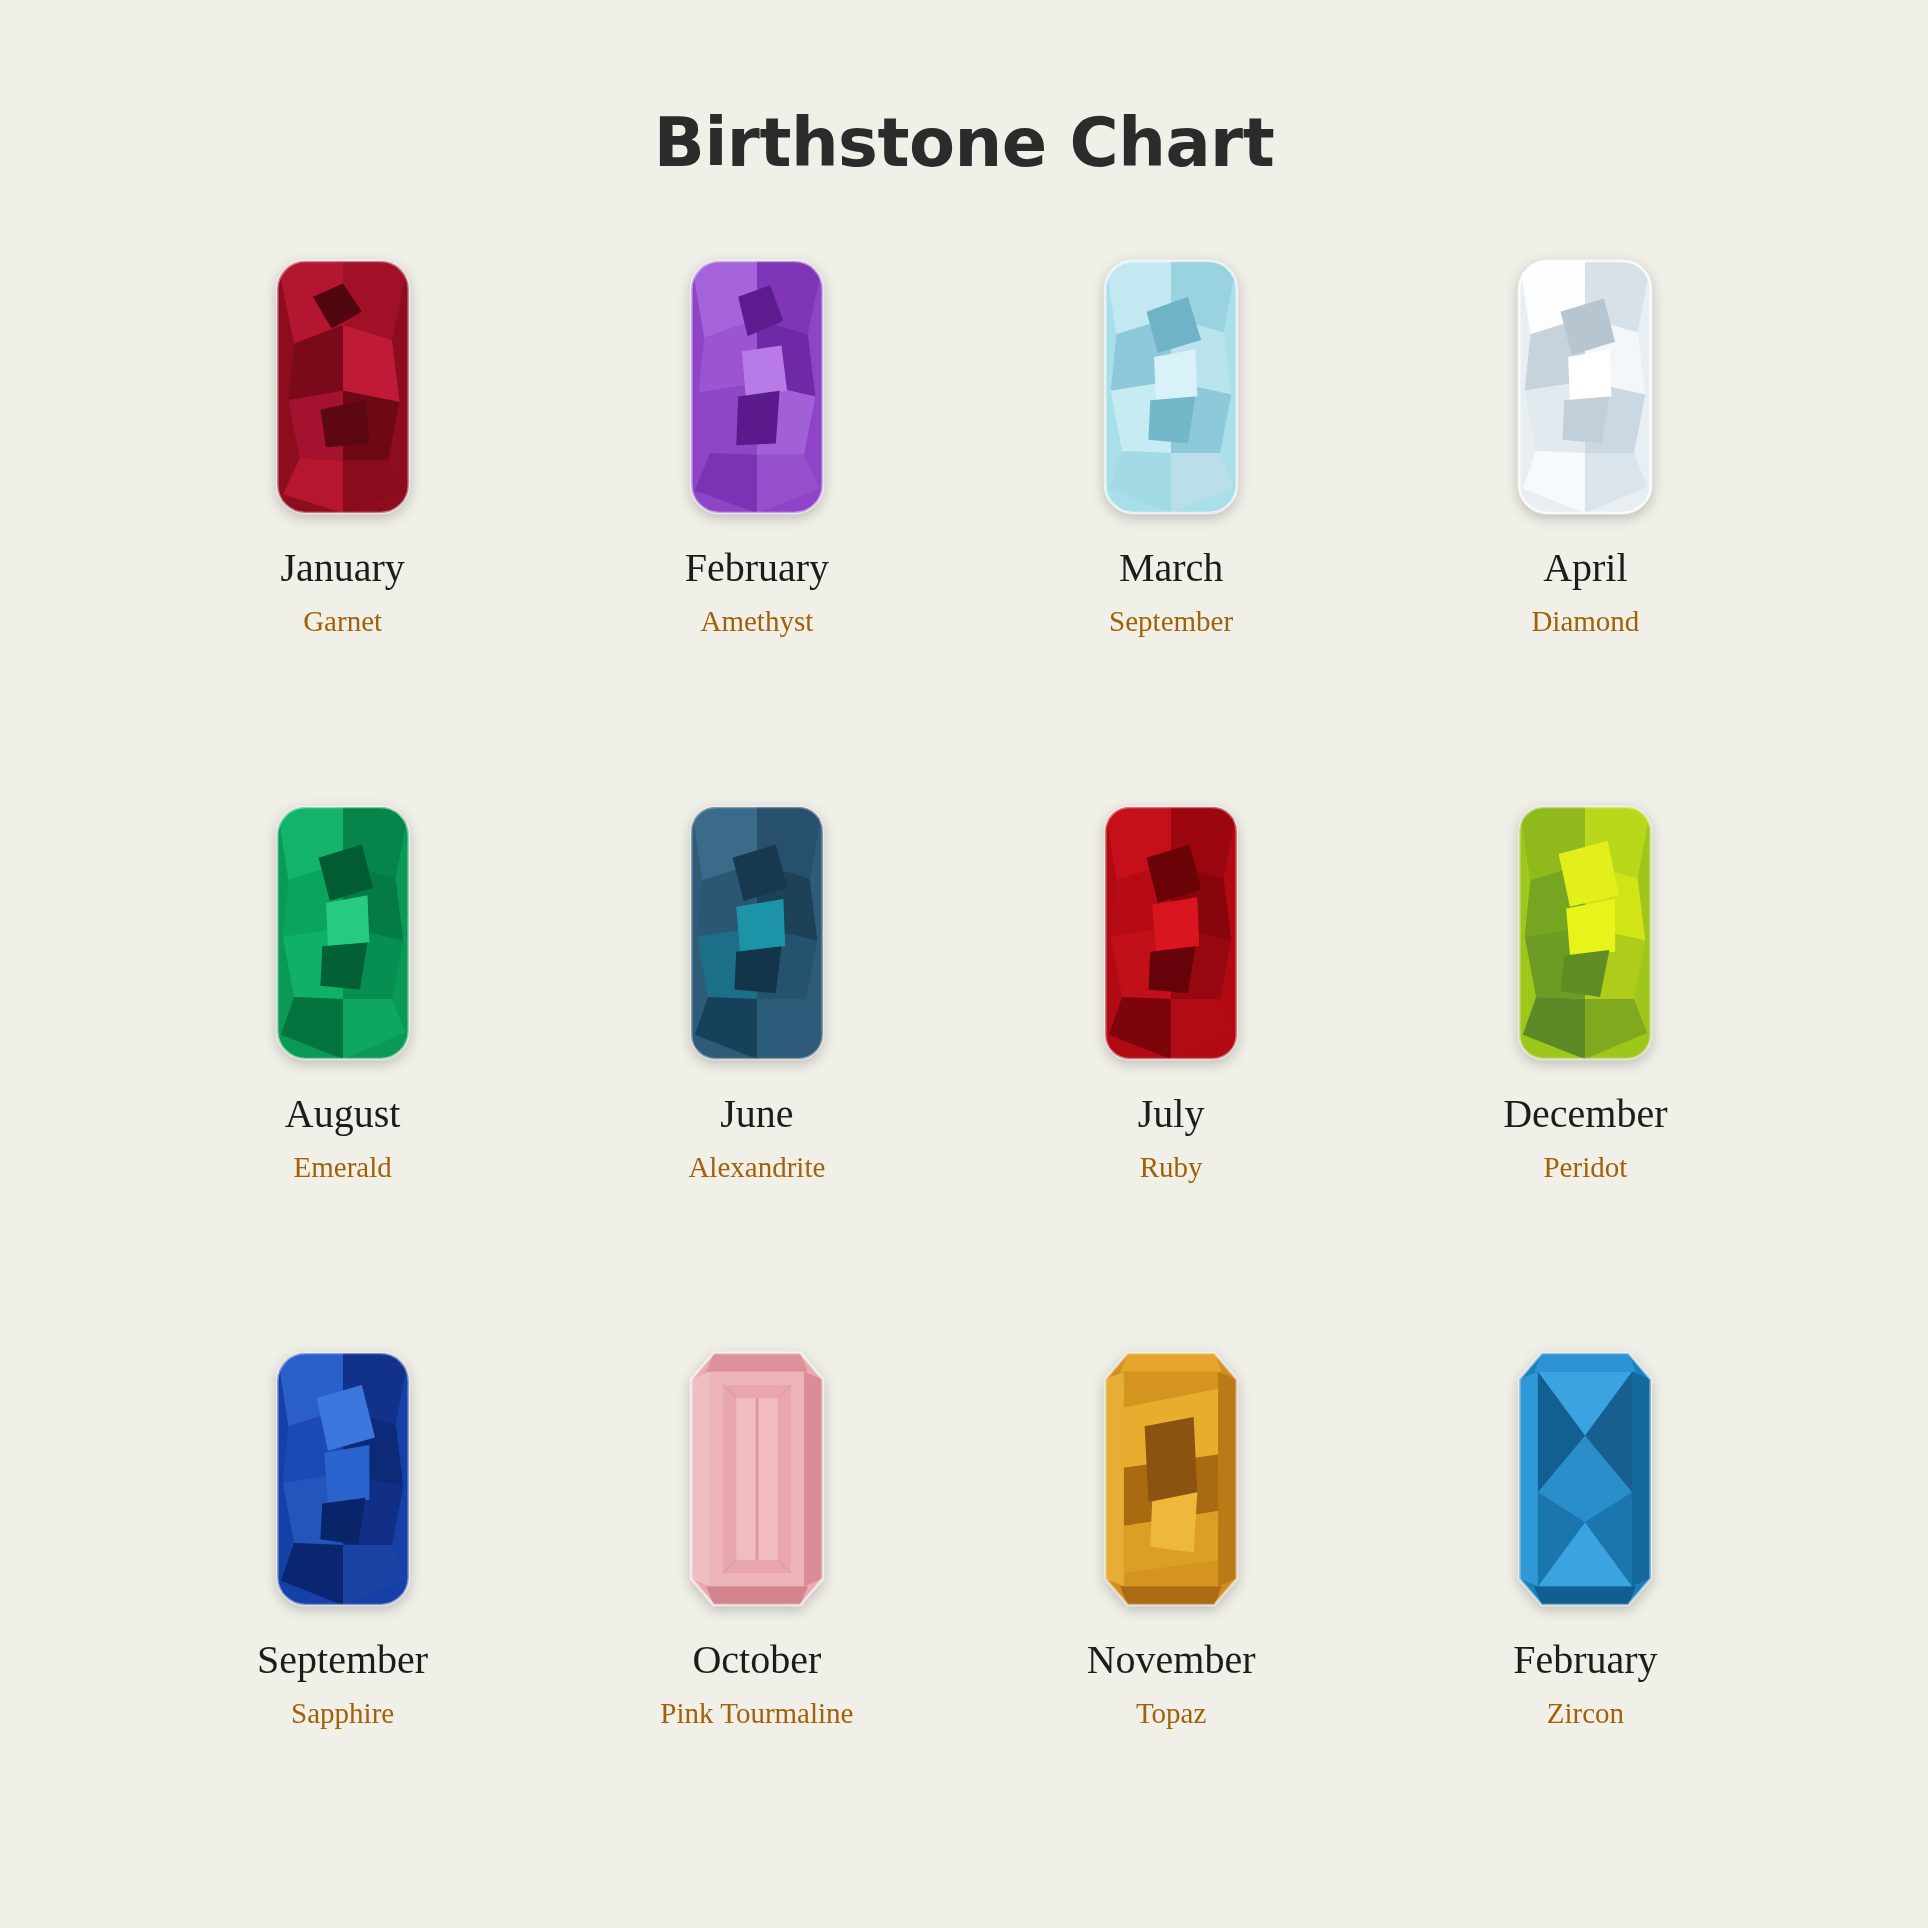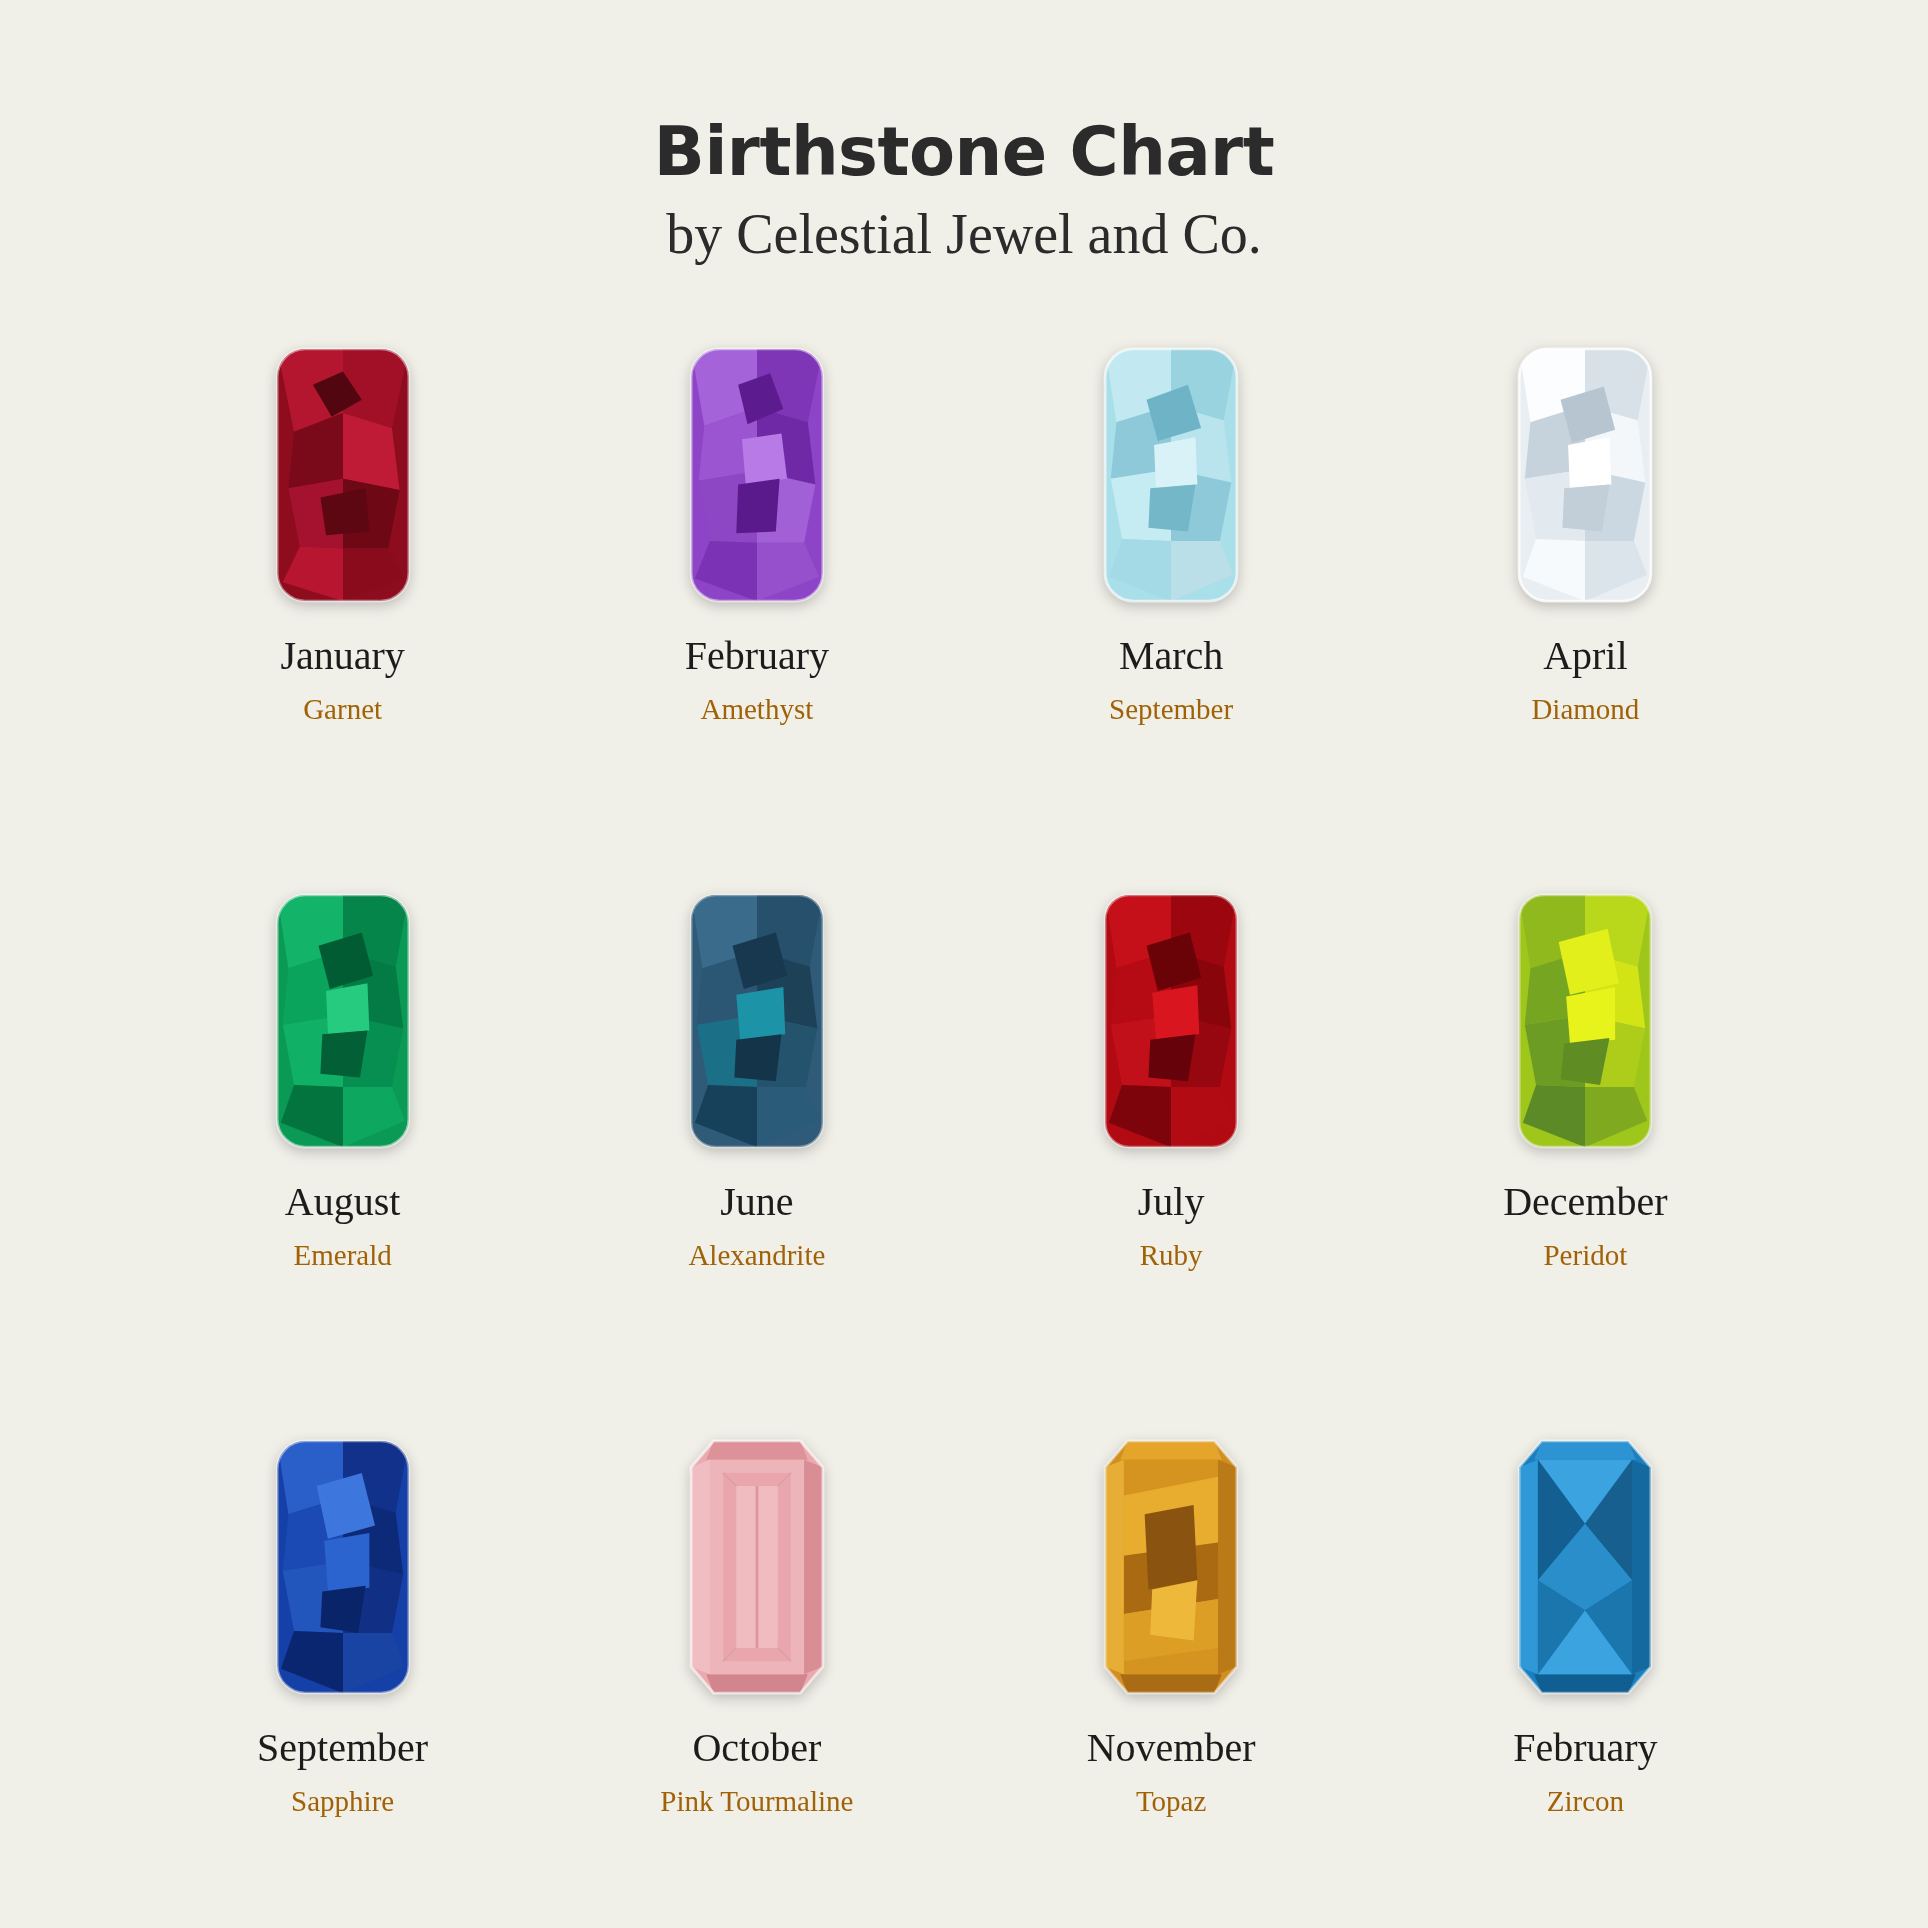--- a/index.html
+++ b/index.html
@@ -25,21 +25,21 @@
     text-align: center;
     padding-top: 105px;
   }
   .title {
     font-family: "DejaVu Sans", sans-serif;
     font-weight: bold;
     font-size: 67px;
     color: #2b2b2b;
     letter-spacing: -0.5px;
     line-height: 1.05;
-    margin: 12px;
+    margin: 3px;
   }
   .subtitle {
     font-family: "Liberation Serif", serif;
     font-size: 56px;
     color: #2b2b2b;
     margin: 17px 0 0 0;
     line-height: 1.1;
   }
   .grid {
     margin: 68px auto 0 auto;
@@ -86,21 +86,20 @@
     white-space: nowrap;
   }
 </style>
 </head>
 <body>
 
 <div class="page">
 
   <div class="header">
     <h1 class="title">Birthstone Chart</h1>
-    <div class="subtitle">by Celestial Jewel and Co.</div>
   </div>
 
   <div class="grid">
 
     <div class="cell">
       <div class="gem-wrap">
         <div class="gem">
           <svg width="136" height="256" viewBox="0 0 144 272">
             <defs>
                 <clipPath id="c1">

